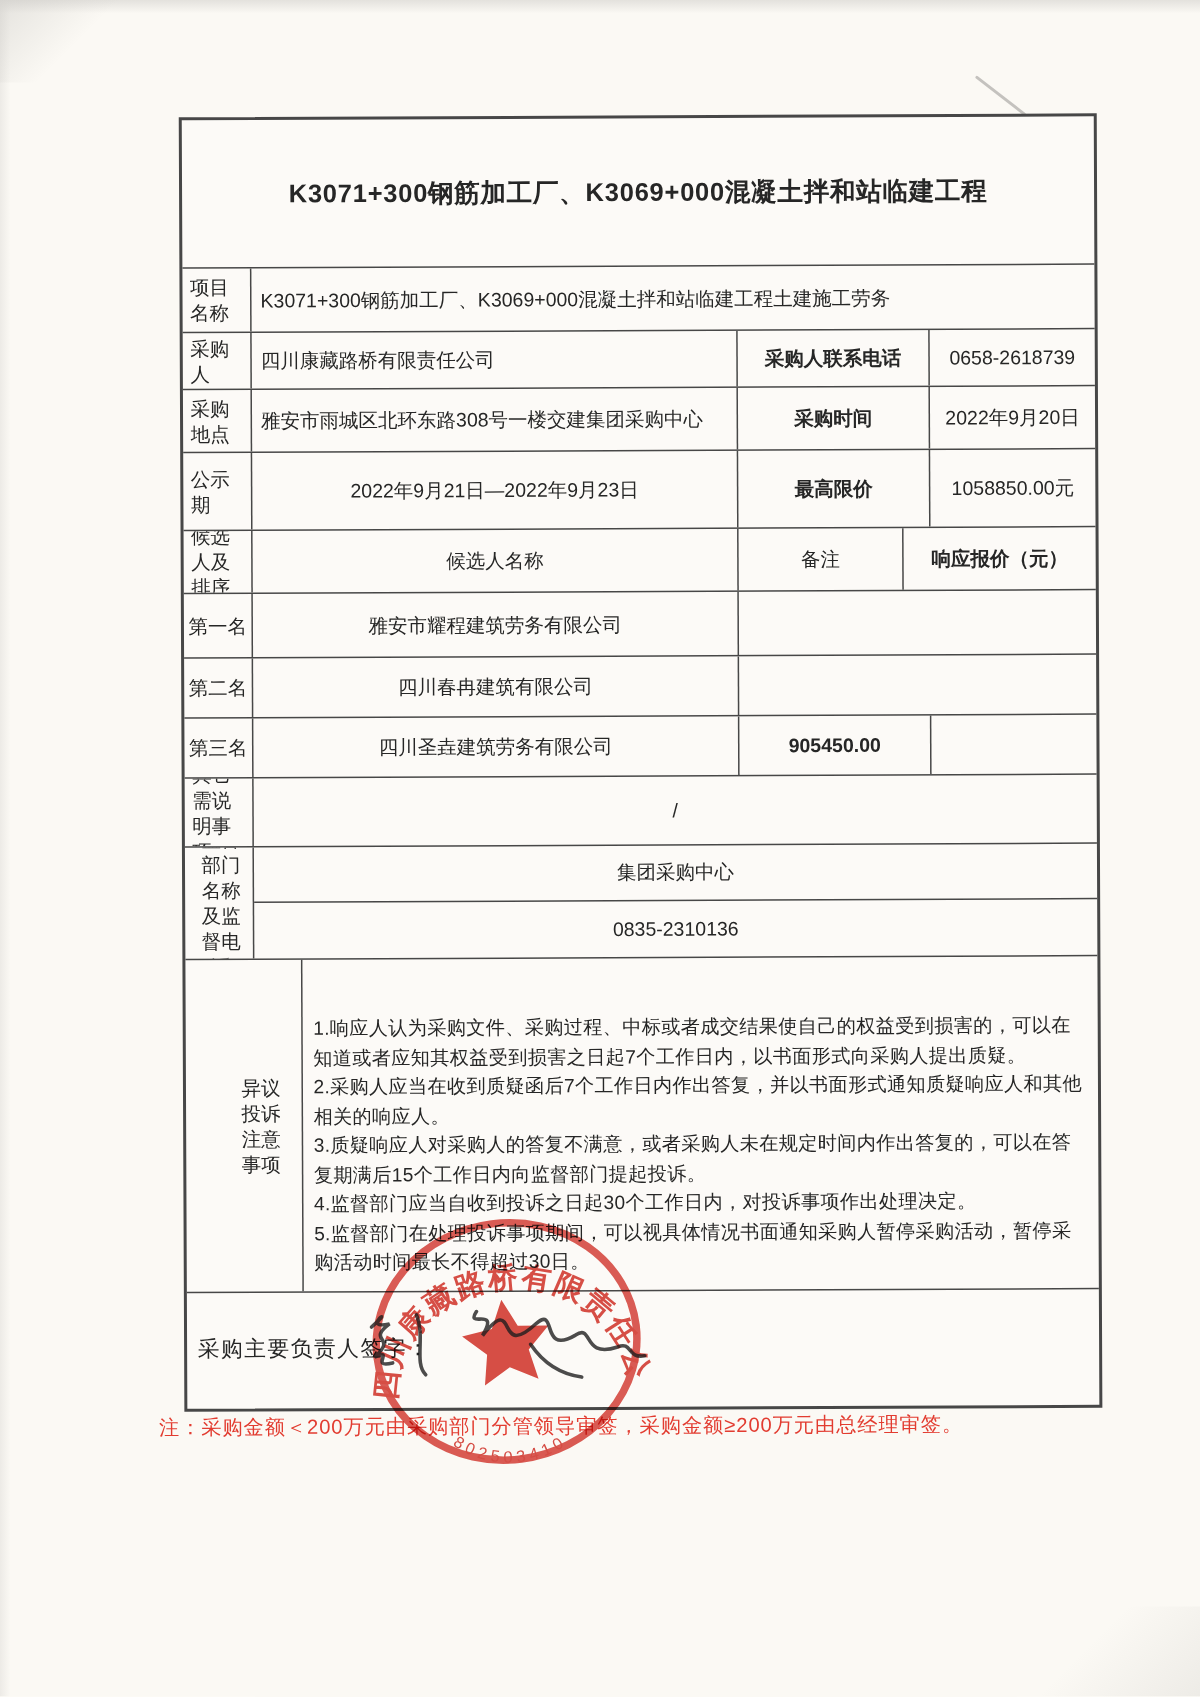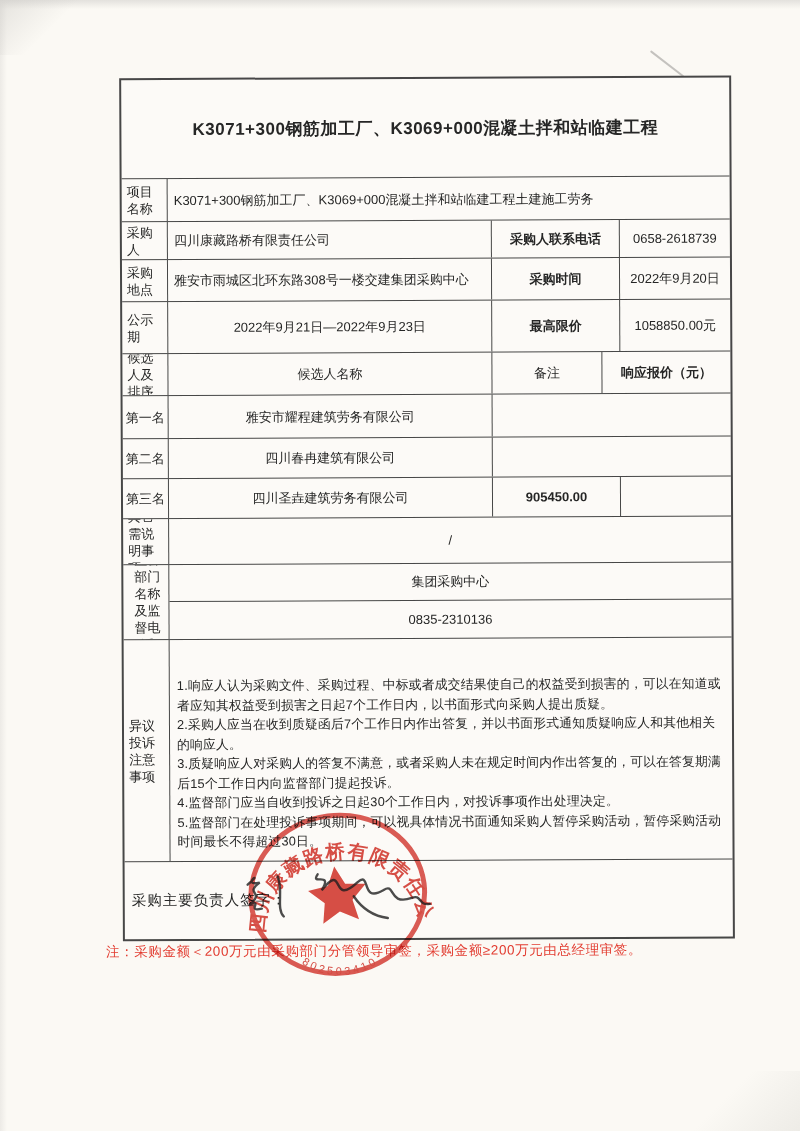--- a/index.html
+++ b/index.html
@@ -147,21 +147,21 @@
 
     <div class="row r-super">
       <div class="cell w0 label center">监督部门名称及监督电话</div>
       <div class="stack">
         <div class="sub">集团采购中心</div>
         <div class="sub">0835-2310136</div>
       </div>
     </div>
 
     <div class="row r-objection">
-      <div class="cell w0 label" style="align-items:center;">异议投诉注意事项</div>
+      <div class="cell w0 label" style="align-items:center;margin-left:32px;">异议投诉注意事项</div>
       <div class="cell objection-text">
         <p>1.响应人认为采购文件、采购过程、中标或者成交结果使自己的权益受到损害的，可以在知道或者应知其权益受到损害之日起7个工作日内，以书面形式向采购人提出质疑。</p>
         <p>2.采购人应当在收到质疑函后7个工作日内作出答复，并以书面形式通知质疑响应人和其他相关的响应人。</p>
         <p>3.质疑响应人对采购人的答复不满意，或者采购人未在规定时间内作出答复的，可以在答复期满后15个工作日内向监督部门提起投诉。</p>
         <p>4.监督部门应当自收到投诉之日起30个工作日内，对投诉事项作出处理决定。</p>
         <p>5.监督部门在处理投诉事项期间，可以视具体情况书面通知采购人暂停采购活动，暂停采购活动时间最长不得超过30日。</p>
       </div>
     </div>
 
     <div class="row r-sign">

